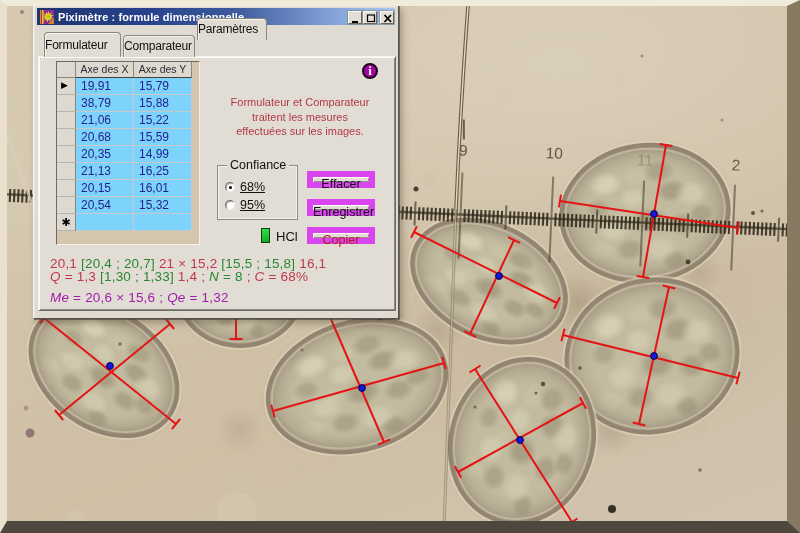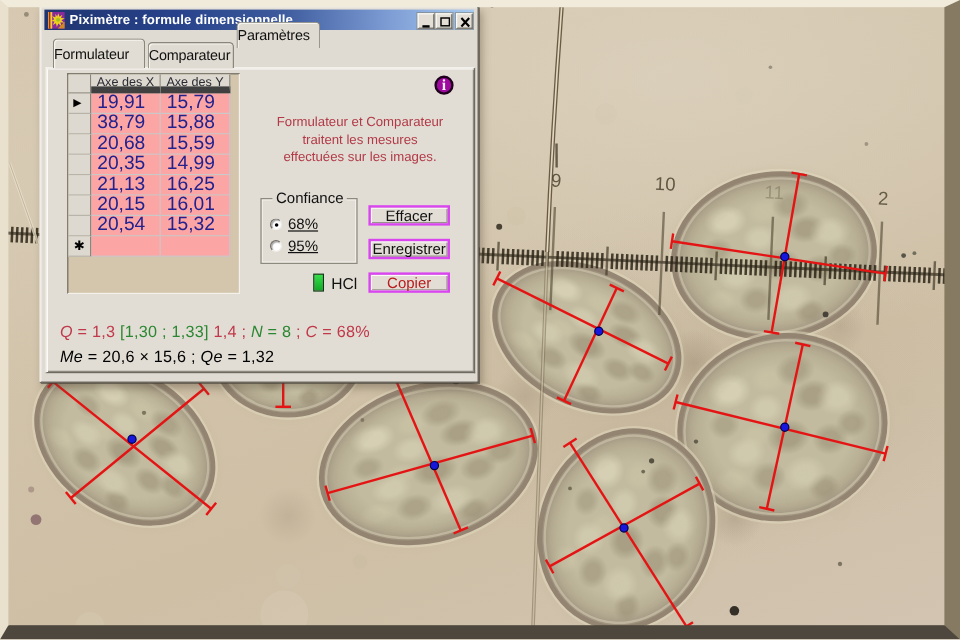--- a/index.html
+++ b/index.html
@@ -74,57 +74,57 @@
 
 #panel { position:absolute; left:4px; top:50px; width:358px; height:255px; background:#e1ddd4;
  border:1px solid; border-color:#f7f5ef #6e6a62 #6e6a62 #f7f5ef;
  box-shadow:inset 1px 1px 0 #fbfaf7, inset -1px -1px 0 #8d897f; }
 
 
 #grid { position:absolute; left:17px; top:4px; width:144px; height:184px; background:#d3c6ac;
  border:1px solid; border-color:#6e6a62 #f3f1ea #f3f1ea #6e6a62; }
 #ghead { display:flex; height:16px; }
 #ghead .hm { width:19px; background:#ddd9d0; border-right:1px solid #8a867c; border-bottom:1px solid #8a867c; }
-#ghead .hc { width:58px; background:#ddd9d0; border-right:1px solid #8a867c; border-bottom:6px solid #404040;
+#ghead .hc { width:58px; background:#ddd9d0; border-right:1px solid #8a867c; border-bottom:1px solid #404040;
  font-size:10.5px; color:#2a2a33; text-align:center; line-height:15px; }
 .trow { display:flex; height:17px; }
 .tm { width:19px; background:#ddd9d0; border-right:1px solid #8a867c; border-bottom:1px solid #b8b4aa; position:relative; }
-.tc { width:58px; background:#fca5a5; border-right:1px solid #c9c9c9; border-bottom:1px solid #c9c9c9;
- font-size:16px; color:#22228e; padding-left:5px; line-height:16px; }
+.tc { width:58px; background:#7dd3fc; border-right:1px solid #c9c9c9; border-bottom:1px solid #c9c9c9;
+ font-size:12px; color:#22228e; padding-left:5px; line-height:16px; }
 .arr { position:absolute; left:4px; top:2px; font-size:9px; color:#000; }
 .star { font-size:11px; color:#000; text-align:center; line-height:16px; }
 
 #info { position:absolute; left:323px; top:6px; width:16px; height:16px; border-radius:50%;
  background:#9d0a9d; border:2px solid #1e001c; color:#fff2ff; font-weight:bold;
  font-family:"Liberation Serif", serif; font-size:13px; text-align:center; line-height:11.5px; }
 
 #redmsg { position:absolute; left:186px; top:38px; width:150px; text-align:center;
  color:#b23947; font-size:11px; line-height:14.5px; }
 
 #gbox { position:absolute; left:178px; top:108px; width:81px; height:55px;
  border:1px solid #8d897f; box-shadow:inset 0 0 0 1px #f4f2ec; }
 #gbox legend { position:absolute; left:9px; top:-8px; background:#e1ddd4; padding:0 3px; font-size:12.5px; color:#111; }
 .radio { position:absolute; left:7px; width:10px; height:10px; border-radius:50%; background:#fff;
  border:1px solid; border-color:#716d65 #f0eee8 #f0eee8 #716d65; box-shadow:inset 1px 1px 1px rgba(0,0,0,.35); }
 .radio.sel::after { content:""; position:absolute; left:2.5px; top:2.5px; width:3px; height:3px; border-radius:50%; background:#000; }
 .rlab { position:absolute; left:22px; font-size:12.5px; color:#111;text-decoration:underline; }
 
 .btn { position:absolute; left:268px; width:68px; height:17px; background:#e2ded6;
- border:2px solid #d946ef; box-shadow:inset 1px 1px 0 #fcfbf8, inset -1px -1px 0 #97928a;
+ border:6px solid #d946ef; box-shadow:inset 1px 1px 0 #fcfbf8, inset -1px -1px 0 #97928a;
  font-size:12.5px; color:#111; text-align:center; line-height:15px; }
 #btn1 { top:114px; } #btn2 { top:142px; } #btn3 { top:170px; color:#b91c1c; }
 
 #hclbar { position:absolute; left:222px; top:171px; width:9px; height:15px;
  background:linear-gradient(180deg,#35e04a,#12a826); border:1px solid #0c3a10; }
 #hcllab { position:absolute; left:237px; top:172px; font-size:13px; color:#111; }
 
 .res { position:absolute; left:11px; font-size:13.5px; letter-spacing:0.2px; white-space:pre; }
 #res1 { top:199px; color:#c0394b; }
 #res2 { top:212px; color:#c0394b; }
-#res3 { top:233px; color:#000000; }
+#res3 { top:233px; color:#a21caf; }
 .grn { color:#2b8733; }
 .it { font-style:italic; }
 </style></head>
 <body>
 <div id="stage">
   <div id="field"></div>
   <div class="sp" style="left:22.0px;top:310.0px;width:164px;height:120px;transform:rotate(35deg);"></div>
 <div class="sp" style="left:264.0px;top:320.0px;width:186px;height:132px;transform:rotate(-16deg);"></div>
 <div class="sp" style="left:175.0px;top:232.0px;width:130px;height:116px;transform:rotate(0deg);"></div>
 <div class="sp" style="left:406.0px;top:223.0px;width:166px;height:116px;transform:rotate(26deg);"></div>
@@ -277,20 +277,25 @@
             <div class="tc">19,91</div>
             <div class="tc">15,79</div>
           </div>
 <div class="trow">
             <div class="tm"></div>
             <div class="tc">38,79</div>
             <div class="tc">15,88</div>
           </div>
 <div class="trow">
             <div class="tm"></div>
+            <div class="tc">21,06</div>
+            <div class="tc">15,22</div>
+          </div>
+<div class="trow">
+            <div class="tm"></div>
             <div class="tc">20,68</div>
             <div class="tc">15,59</div>
           </div>
 <div class="trow">
             <div class="tm"></div>
             <div class="tc">20,35</div>
             <div class="tc">14,99</div>
           </div>
 <div class="trow">
             <div class="tm"></div>
@@ -320,18 +325,19 @@
         <div class="radio sel" style="top:16px"></div>
           <div class="rlab" style="top:14px">68%</div>
         <div class="radio" style="top:34px"></div>
           <div class="rlab" style="top:32px">95%</div>
       </div>
       <div class="btn" id="btn1">Effacer</div>
       <div class="btn" id="btn2">Enregistrer</div>
       <div class="btn" id="btn3">Copier</div>
       <div id="hclbar"></div>
         <div id="hcllab">HCl</div>
+      <div class="res" id="res1">20,1 <span class="grn">[20,4 ; 20,7]</span> 21 × 15,2 <span class="grn">[15,5 ; 15,8]</span> 16,1</div>
       <div class="res" id="res2"><span class="it">Q</span> = 1,3 <span class="grn">[1,30 ; 1,33]</span> 1,4 ; <span class="grn"><span class="it">N</span> = 8</span> ; <span class="it">C</span> = 68%</div>
       <div class="res" id="res3"><span class="it">Me</span> = 20,6 × 15,6 ; <span class="it">Qe</span> = 1,32</div>
     </div>
   </div>
   <div id="frame"></div>
 </div>
 
 </body></html>

